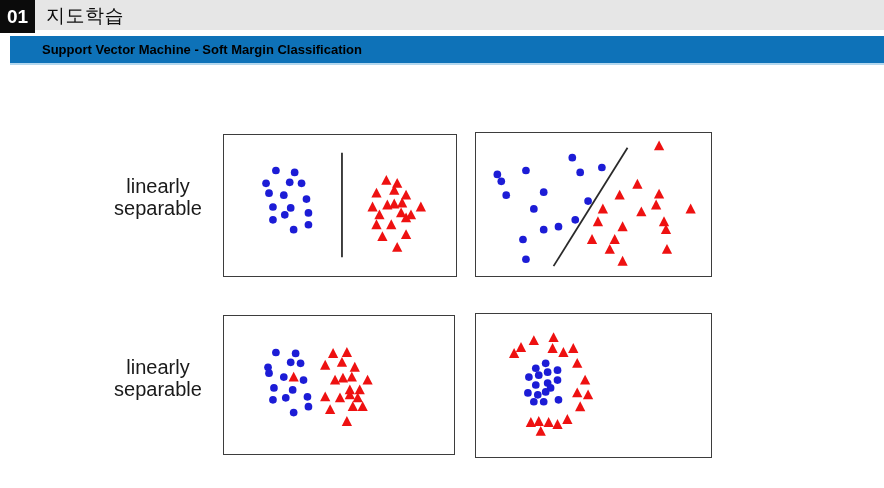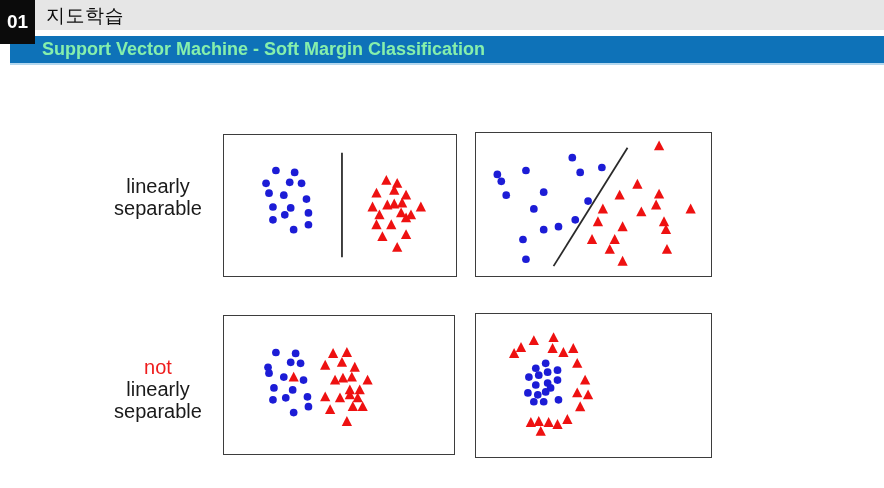--- a/index.html
+++ b/index.html
@@ -10,42 +10,42 @@
     position: relative;
     overflow: hidden;
   }
   .gray-bar {
     position: absolute; top: 0; left: 0;
     width: 884px; height: 30px;
     background: var(--gray-bar, #e6e6e6);
   }
   .num-box {
     position: absolute; top: 0; left: 0;
-    width: 35px; height: 44px;
+    width: 35px; height: 33px;
     background: #0b0b0b; color: #ffffff;
     font-weight: bold; font-size: 19px;
     display: flex; align-items: center; justify-content: center;
     z-index: 2;
   }
   .kr-title {
     position: absolute; left: 46px; top: 0;
     height: 30px; line-height: 31px;
     font-weight: normal; font-size: 19px; color: #0d0d0d;
     letter-spacing: 0.5px;
   }
   .blue-bar {
     position: absolute; left: 10px; top: 36px;
     width: 874px; height: 27px;
     background: var(--accent-blue, #0e72b8);
     border-bottom: 2px solid var(--accent-blue-light, #b3d7ee);
   }
   .blue-bar .subtitle {
     display: block; margin-left: 32px;
-    line-height: 27px; color: #86efac;
-    font-weight: bold; font-size: 18px;
+    line-height: 27px; color: #000000;
+    font-weight: bold; font-size: 13px;
   }
   .row-label {
     position: absolute; left: 88px; width: 140px;
     text-align: center; font-size: 20px; line-height: 22px;
     color: #1a1a1a;
   }
   .row-label .red-line { color: var(--label-red, #ee1c1c); }
   .panel {
     position: absolute;
     background: #ffffff;
@@ -64,21 +64,20 @@
 <div class="blue-bar">
   <span class="subtitle">Support Vector Machine - Soft Margin Classification</span>
 </div>
 
 <div class="row-label" style="top:175px">
   <div>linearly</div>
   <div>separable</div>
 </div>
 
 <div class="row-label" style="top:356px">
-  <div class="red-line">not</div>
   <div>linearly</div>
   <div>separable</div>
 </div>
 
 <div class="panel" id="panel-0" style="left: 223px; top: 134px; width: 234px; height: 143px;">
   <svg id="plot-0" viewBox="0 0 234 143">
       <line x1="119" y1="18" x2="119" y2="124" stroke="#2a2a2a" stroke-width="1.8"></line>
       <circle cx="52" cy="36" r="3.9" fill="#1c1cd6"></circle>
       <circle cx="71" cy="38" r="3.9" fill="#1c1cd6"></circle>
       <circle cx="42" cy="49" r="3.9" fill="#1c1cd6"></circle>

